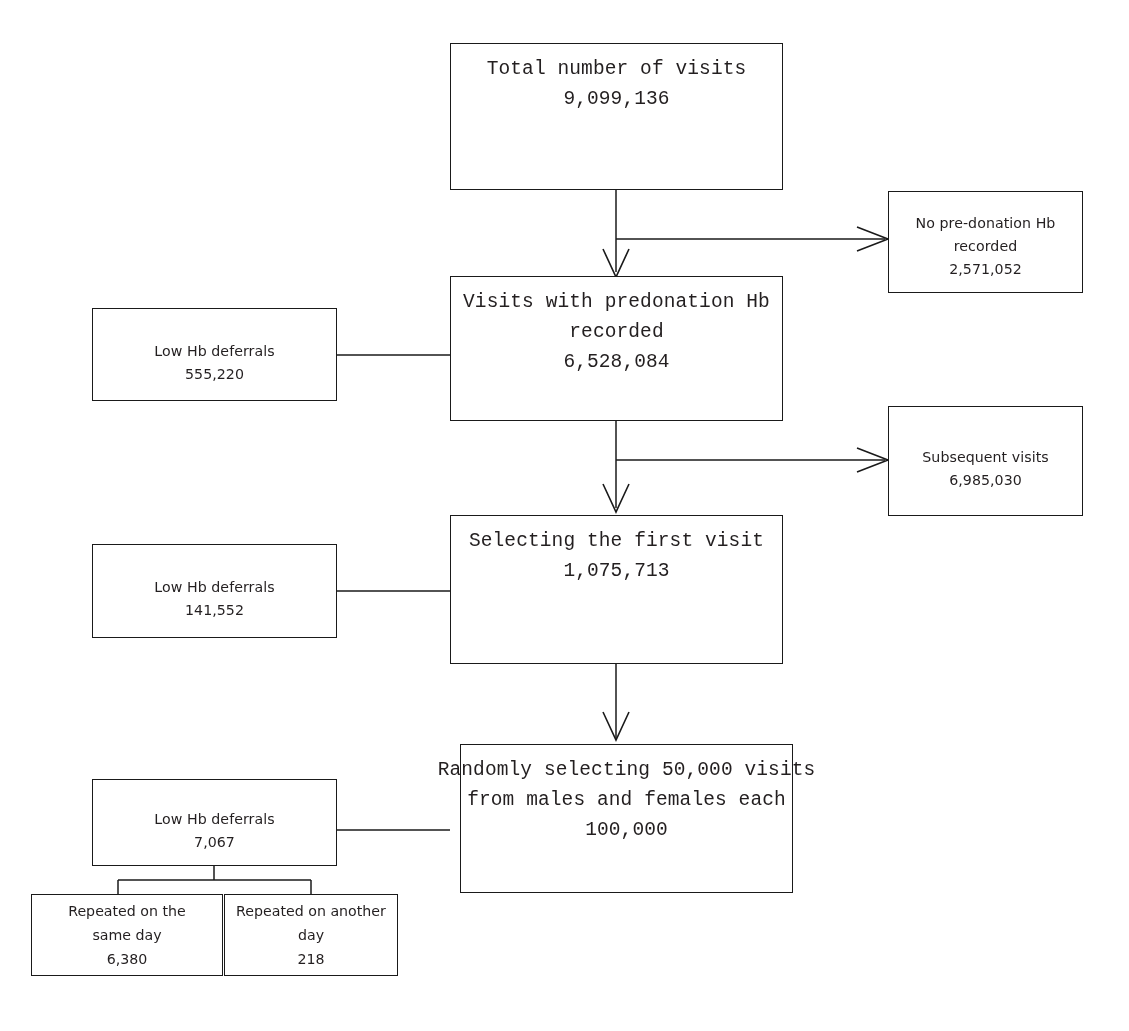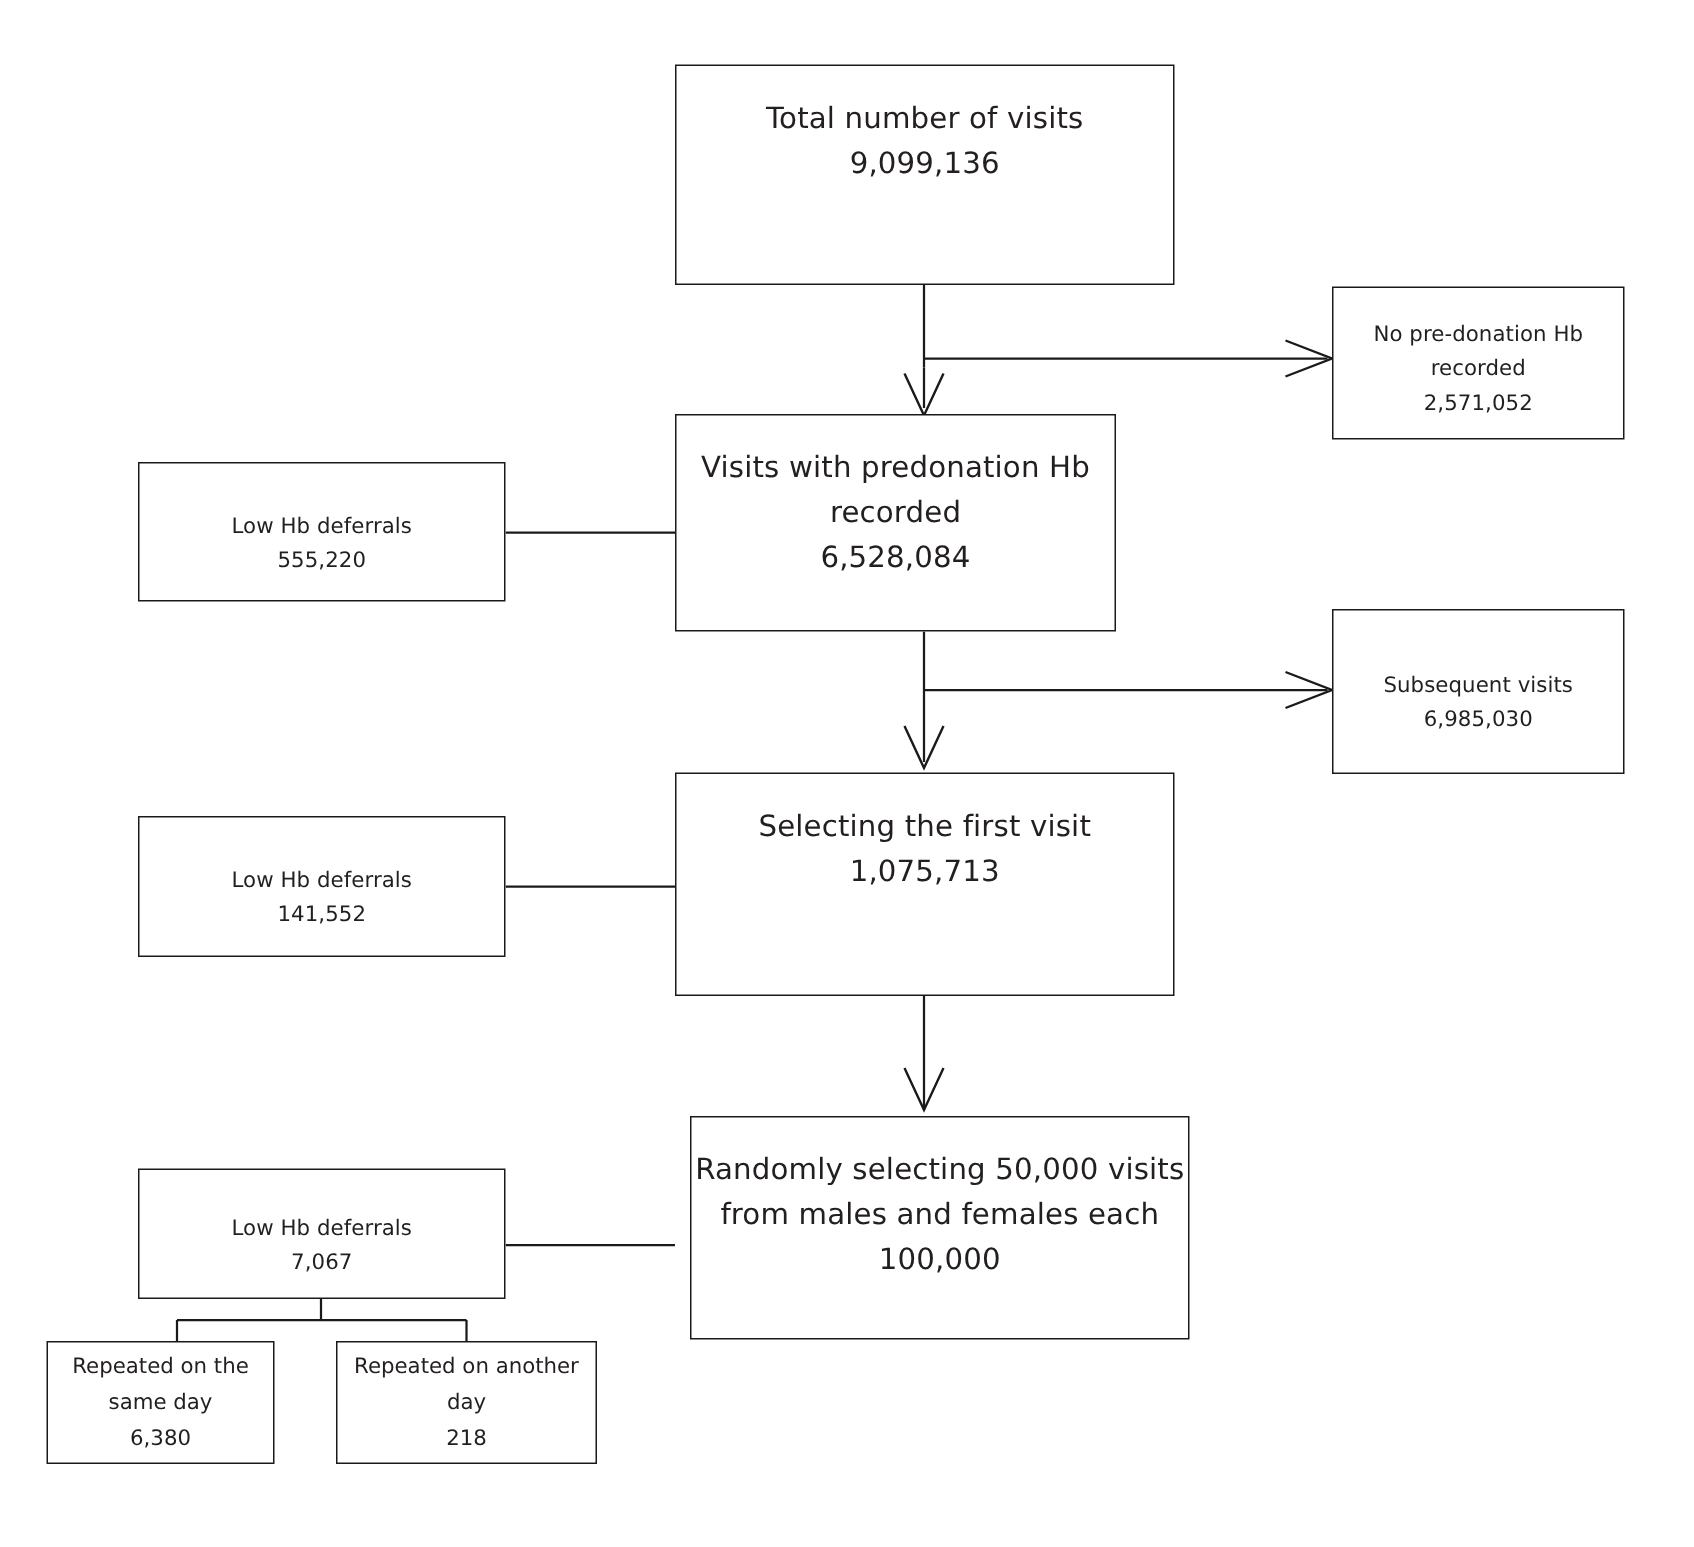--- a/index.html
+++ b/index.html
@@ -31,21 +31,22 @@
     text-align: center;
     z-index: 2;
   }
   .node .line {
     display: block;
     white-space: nowrap;
     color: #231f20;
   }
   
   .node.main {
-    padding-top: 20px;
+    padding-top: 10px;
+    font-family: Liberation Mono, monospace;
   }
   .node.main .line {
     font-size: 19.5px;
     line-height: 30px;
     letter-spacing: 0.1px;
   }
   
   .node.side {
     justify-content: flex-start;
     padding-top: 20px;
@@ -128,21 +129,21 @@
     <span class="line">Total number of visits</span>
     <span class="line">9,099,136</span>
   </div>
 
   <div class="node side" style="left:888px; top:191px; width:195px; height:102px;">
     <span class="line">No pre-donation Hb</span>
     <span class="line">recorded</span>
     <span class="line">2,571,052</span>
   </div>
 
-  <div class="node main" style="left:450px; top:276px; width:294px; height:145px;">
+  <div class="node main" style="left:450px; top:276px; width:333px; height:145px;">
     <span class="line">Visits with predonation Hb</span>
     <span class="line">recorded</span>
     <span class="line">6,528,084</span>
   </div>
 
   <div class="node side centered" style="left:92px; top:308px; width:245px; height:93px;">
     <span class="line">Low Hb deferrals</span>
     <span class="line">555,220</span>
   </div>
 
@@ -165,21 +166,21 @@
     <span class="line">Randomly selecting 50,000 visits</span>
     <span class="line">from males and females each</span>
     <span class="line">100,000</span>
   </div>
 
   <div class="node side centered" style="left:92px; top:779px; width:245px; height:87px;">
     <span class="line">Low Hb deferrals</span>
     <span class="line">7,067</span>
   </div>
 
-  <div class="node leaf" style="left:31px; top:894px; width:152px; height:82px;">
+  <div class="node leaf" style="left:31px; top:894px; width:192px; height:82px;">
     <span class="line">Repeated on the</span>
     <span class="line">same day</span>
     <span class="line">6,380</span>
   </div>
 
   <div class="node leaf" style="left:224px; top:894px; width:174px; height:82px;">
     <span class="line">Repeated on another</span>
     <span class="line">day</span>
     <span class="line">218</span>
   </div>

